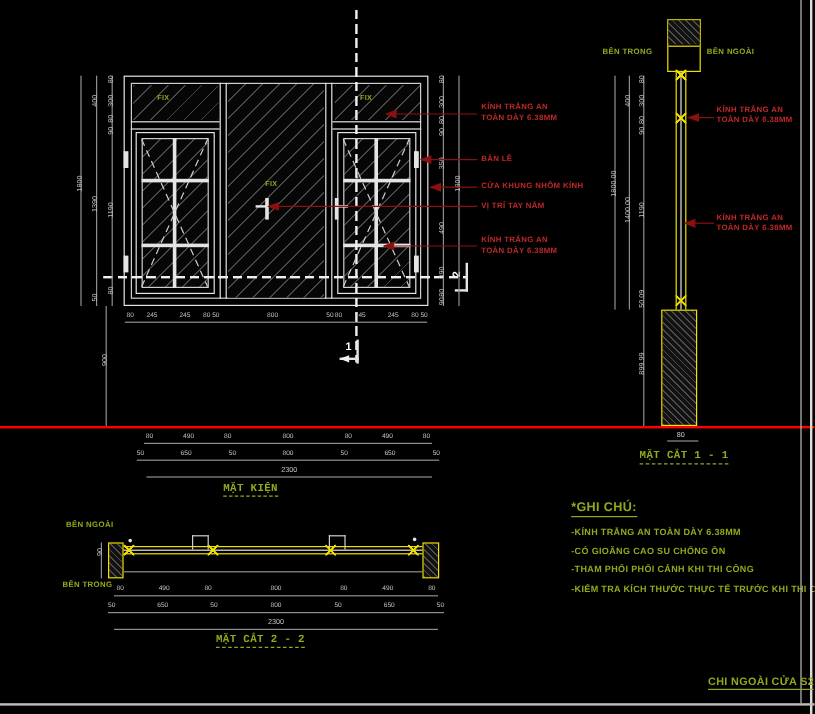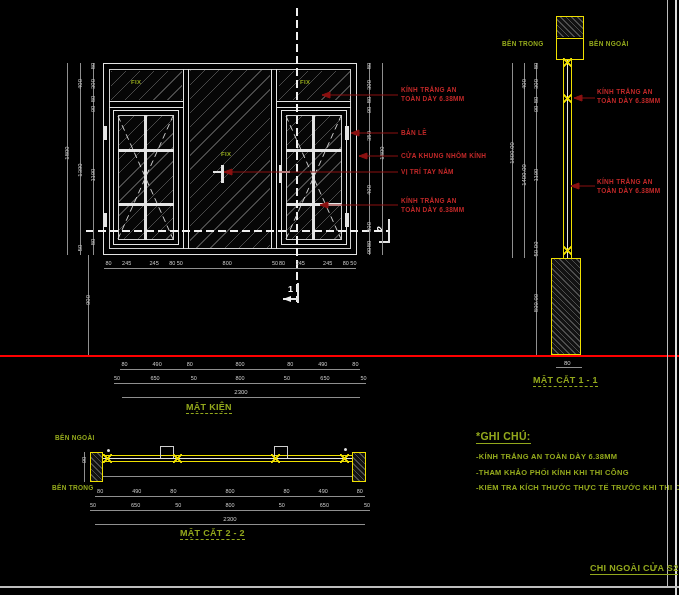--- a/index.html
+++ b/index.html
@@ -28,21 +28,21 @@
   .lbl { font-weight:bold; letter-spacing:.3px; }
   .s65 { font-size:6.5px; line-height:1.35; }
   .s9  { font-size:9px; }
   .dashv { background:repeating-linear-gradient(to bottom, #f0f0f0 0 8px, transparent 8px 12px); }
   .dashh { background:repeating-linear-gradient(to right, #f0f0f0 0 8px, transparent 8px 12px); }
   .xmark { width:9px; height:9px;
       background:
         linear-gradient(45deg, transparent 42%, #f0e000 45% 55%, transparent 58%),
         linear-gradient(135deg, transparent 42%, #f0e000 45% 55%, transparent 58%); }
   .ul-solid { border-bottom:1px solid currentColor; padding-bottom:1px; }
-  .ul-dash  { border-bottom:1px dashed currentColor; padding-bottom:1px; }
+  .ul-dash  { border-bottom:1px dashed currentColor; padding-bottom:1px;font-family:Liberation Mono, monospace; }
   .notes-item { font-size:7.5px; font-weight:bold; letter-spacing:.3px; line-height:15.5px;
                 list-style:none; white-space:nowrap; }
 </style>
 </head>
 <body>
 
 <div class="canvas">
 
   <div>
 
@@ -249,25 +249,26 @@
       <span style="flex:800">800</span>
       <span style="flex:50">50</span>
       <span style="flex:650">650</span>
       <span style="flex:50">50</span>
     </div>
     <div class="a gl" style="left:95px;top:524px;width:270px;height:1px;"></div>
     <div class="a dim" style="left:95px;top:516px;width:270px;text-align:center;">2300</div>
     <div class="a grn lbl s9 ul-dash" style="left:180px;top:528px;">MẶT CẮT 2 - 2</div>
   </div>
 
-  <div class="a" style="left:476px;top:426px;width:198px;">
+  <div class="a" style="left:476px;top:413px;width:198px;">
     <div class="grn lbl ul-solid" style="font-size:10.5px;display:inline-block;">*GHI CHÚ:</div>
     <ul style="margin-top:5px;">
       <li class="grn notes-item">-KÍNH TRẮNG AN TOÀN DÀY 6.38MM</li>
-      <li class="grn notes-item">-THAM KHẢO PHỐI KÍNH KHI THI CÔNG</li>
+      <li class="grn notes-item">-CÓ GIOĂNG CAO SU CHỐNG ỒN</li>
+      <li class="grn notes-item">-THAM PHỐI PHỐI CẢNH KHI THI CÔNG</li>
       <li class="grn notes-item">-KIỂM TRA KÍCH THƯỚC THỰC TẾ TRƯỚC KHI THI CÔNG</li>
     </ul>
   </div>
 
   <div class="a rl" style="left:0;top:355px;width:679px;height:2px;"></div>
   <div class="a gl" style="left:667px;top:0;width:1px;height:586px;background:#bdbdbd;"></div>
   <div class="a" style="left:675px;top:0;width:2px;height:595px;background:#dcdcdc;"></div>
   <div class="a" style="left:0;top:586px;width:679px;height:2px;background:#bdbdbd;"></div>
 
   <div class="a grn lbl s9 ul-solid" style="left:590px;top:563px;">CHI NGOÀI CỬA  S2</div>

